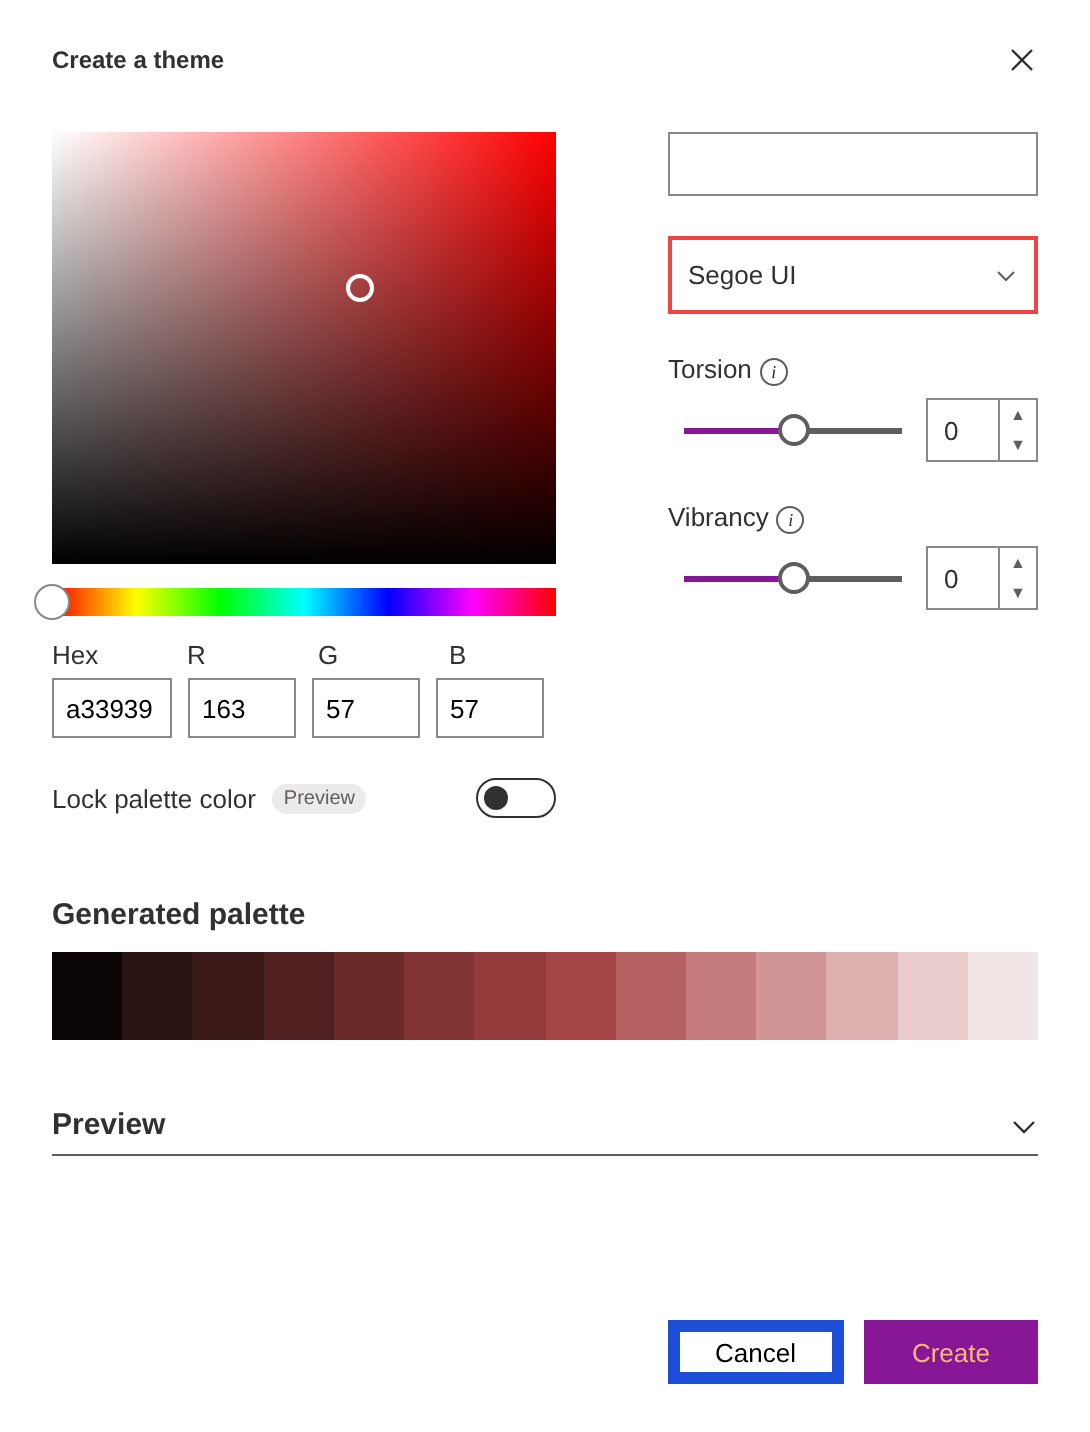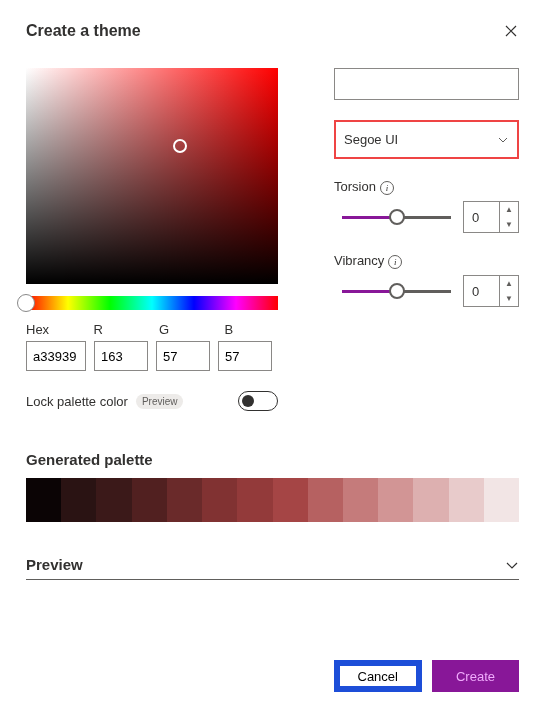--- a/index.html
+++ b/index.html
@@ -1,18 +1,18 @@
 <!DOCTYPE html>
 <html><head>
 <meta charset="utf-8">
 <style>
   * { box-sizing: border-box; font-family: "Segoe UI", -apple-system, sans-serif; }
   body { margin: 0; width: 545px; height: 716px; background: #fff; padding: 22px 26px; color: #323130; }
   .header { display: flex; justify-content: space-between; align-items: center; margin-bottom: 28px; }
-  .title { font-size: 16px; font-weight: 600; }
+  .title { font-size: 12px; font-weight: 600; }
   .close { width: 16px; height: 16px; cursor: pointer; }
   .cols { display: flex; gap: 56px; }
   .left { width: 252px; }
   .right { flex: 1; }
   .sv-picker { width: 252px; height: 216px; position: relative; background: linear-gradient(to top, #000, transparent), linear-gradient(to right, #fff, #f00); }
   .sv-handle { position: absolute; width: 14px; height: 14px; border: 2px solid #fff; border-radius: 50%; transform: translate(-50%, -50%); }
   .hue-bar { margin-top: 12px; position: relative; height: 14px; background: linear-gradient(to right, #ff0000, #ffff00, #00ff00, #00ffff, #0000ff, #ff00ff, #ff0000); }
   .hue-handle { position: absolute; width: 18px; height: 18px; background:#fff; border:1px solid #888; border-radius:50%; top:50%; transform:translate(-50%,-50%); }
   .labels-row { display:flex; gap:12px; margin-top:12px; font-size:13px; }
   .labels-row span:nth-child(1){width:56px}
@@ -42,21 +42,21 @@
   .spin-btns { display:flex; flex-direction:column; border-left:1px solid #8a8886; }
   .spin-btns div { width:18px; height:15px; display:flex; align-items:center; justify-content:center; font-size:8px; color:#605e5c; }
   .info-icon { display:inline-flex; width:14px; height:14px; border:1px solid #605e5c; border-radius:50%; align-items:center; justify-content:center; font-size:9px; font-style:italic; font-family:serif; margin-left:4px; }
   .section-h { font-size:15px; font-weight:600; margin-top:40px; margin-bottom:10px; }
   .palette { display:flex; height:44px; width:100%; }
   .swatch { flex:1; }
   .preview-row { display:flex; justify-content:space-between; align-items:center; border-bottom:1px solid #605e5c; padding:6px 0; margin-top:28px; cursor:pointer; }
   .preview-row span { font-size:15px; font-weight:600; }
   .footer { position:absolute; bottom:24px; right:26px; display:flex; gap:10px; }
   .btn { height:32px; padding:0 18px; font-size:13px; border:6px solid #1d4ed8; background:#fff; cursor:pointer; }
-  .btn.primary { background:#881798; border-color:#881798; color:#f0abfc; }
+  .btn.primary { background:#881798; border-color:#881798; color:#fdba74; }
 </style>
 </head>
 <body>
 
 <div class="header">
   <div class="title">Create a theme</div>
   <div class="close">
     <svg viewBox="0 0 16 16">
         <path d="M3 3l10 10M13 3L3 13" stroke="#323130" stroke-width="1.2" fill="none"></path>
       </svg>

